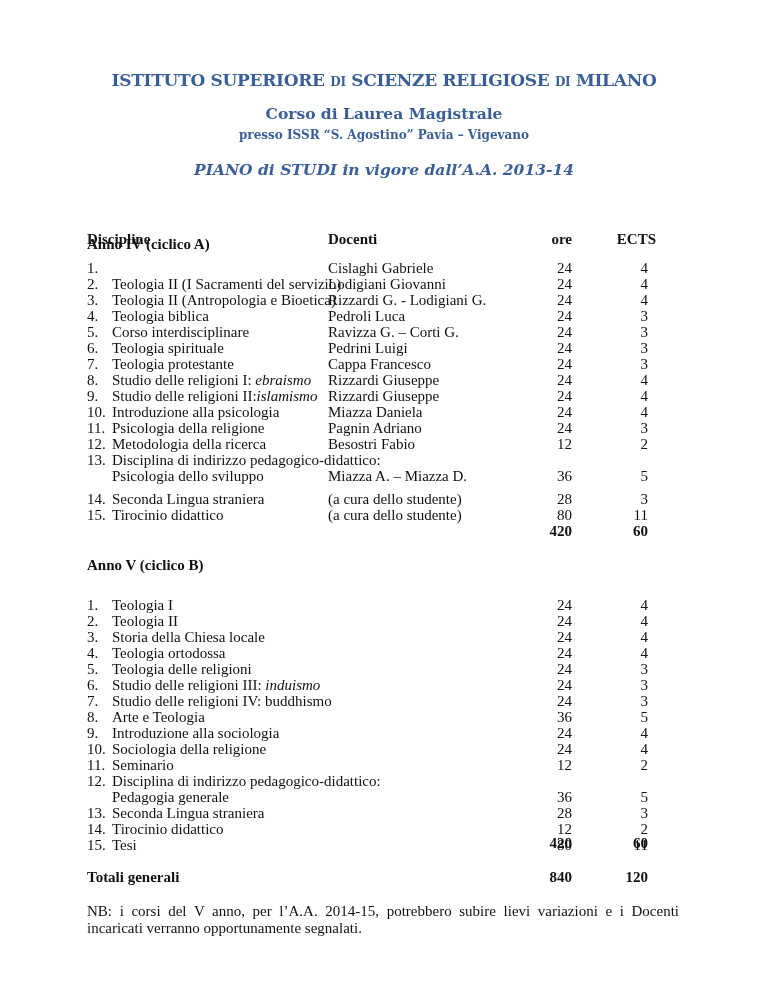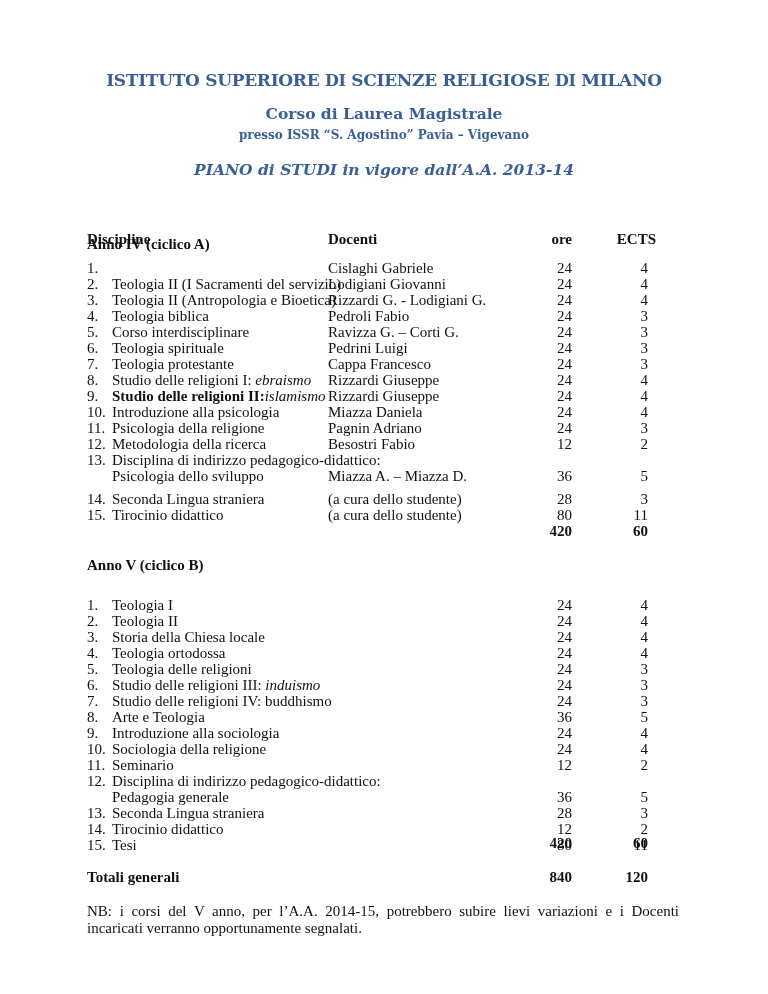--- a/index.html
+++ b/index.html
@@ -1,21 +1,21 @@
 <!DOCTYPE html>
 <html><head>
   <meta charset="utf-8">
   <style>
     html, body { margin: 0; padding: 0; background: #ffffff; }
     body { width: 768px; height: 994px; position: relative; overflow: hidden;
            font-family: "Liberation Serif", "DejaVu Serif", serif; color: #111; }
     .hdr { position: absolute; left: 0; width: 768px; text-align: center;
            font-family: "DejaVu Serif", "Liberation Serif", serif; font-weight: bold; color: #3a5f96; }
     .h1 { top: 70px; font-size: 17px; letter-spacing: -0.3px; }
-    .h1 .sc { font-size: 16px; }
+    .h1 .sc { font-size: 12px; }
     .h2 { top: 104px; font-size: 15.5px; }
     .h3 { top: 128px; font-size: 12px; }
     .h4 { top: 160px; font-size: 15.5px; font-style: italic; }
     .row { position: absolute; left: 0; width: 768px; height: 16px; font-size: 15px; line-height: 16px; }
     .row span { position: absolute; top: 0; white-space: nowrap; }
     .num { left: 87px; }
     .disc { left: 112px; }
     .disc-wide { left: 87px; }
     .doc { left: 328px; }
     .ore { left: 532px; width: 40px; text-align: right; }
@@ -60,21 +60,21 @@
     <div class="row" style="top: 292px;">
       <span class="num">3.</span>
       <span class="disc">Teologia II (Antropologia e Bioetica)</span>
       <span class="doc">Rizzardi G. - Lodigiani G.</span>
       <span class="ore">24</span>
       <span class="ects">4</span>
     </div>
     <div class="row" style="top: 308px;">
       <span class="num">4.</span>
       <span class="disc">Teologia biblica</span>
-      <span class="doc">Pedroli Fabio</span>
+      <span class="doc">Pedroli Luca</span>
       <span class="ore">24</span>
       <span class="ects">3</span>
     </div>
     <div class="row" style="top: 324px;">
       <span class="num">5.</span>
       <span class="disc">Corso interdisciplinare</span>
       <span class="doc">Ravizza G. – Corti G.</span>
       <span class="ore">24</span>
       <span class="ects">3</span>
     </div>
@@ -94,21 +94,21 @@
     </div>
     <div class="row" style="top: 372px;">
       <span class="num">8.</span>
       <span class="disc"><span style="position: static;">Studio delle religioni I: </span><span class="i" style="position: static;">ebraismo</span></span>
       <span class="doc">Rizzardi Giuseppe</span>
       <span class="ore">24</span>
       <span class="ects">4</span>
     </div>
     <div class="row" style="top: 388px;">
       <span class="num">9.</span>
-      <span class="disc"><span style="position: static; font-weight: bold;">Studio delle religioni II:</span><span class="i" style="position: static;">islamismo</span></span>
+      <span class="disc"><span style="position: static;">Studio delle religioni II:</span><span class="i" style="position: static;">islamismo</span></span>
       <span class="doc">Rizzardi Giuseppe</span>
       <span class="ore">24</span>
       <span class="ects">4</span>
     </div>
     <div class="row" style="top: 404px;">
       <span class="num">10.</span>
       <span class="disc">Introduzione alla psicologia</span>
       <span class="doc">Miazza Daniela</span>
       <span class="ore">24</span>
       <span class="ects">4</span>

